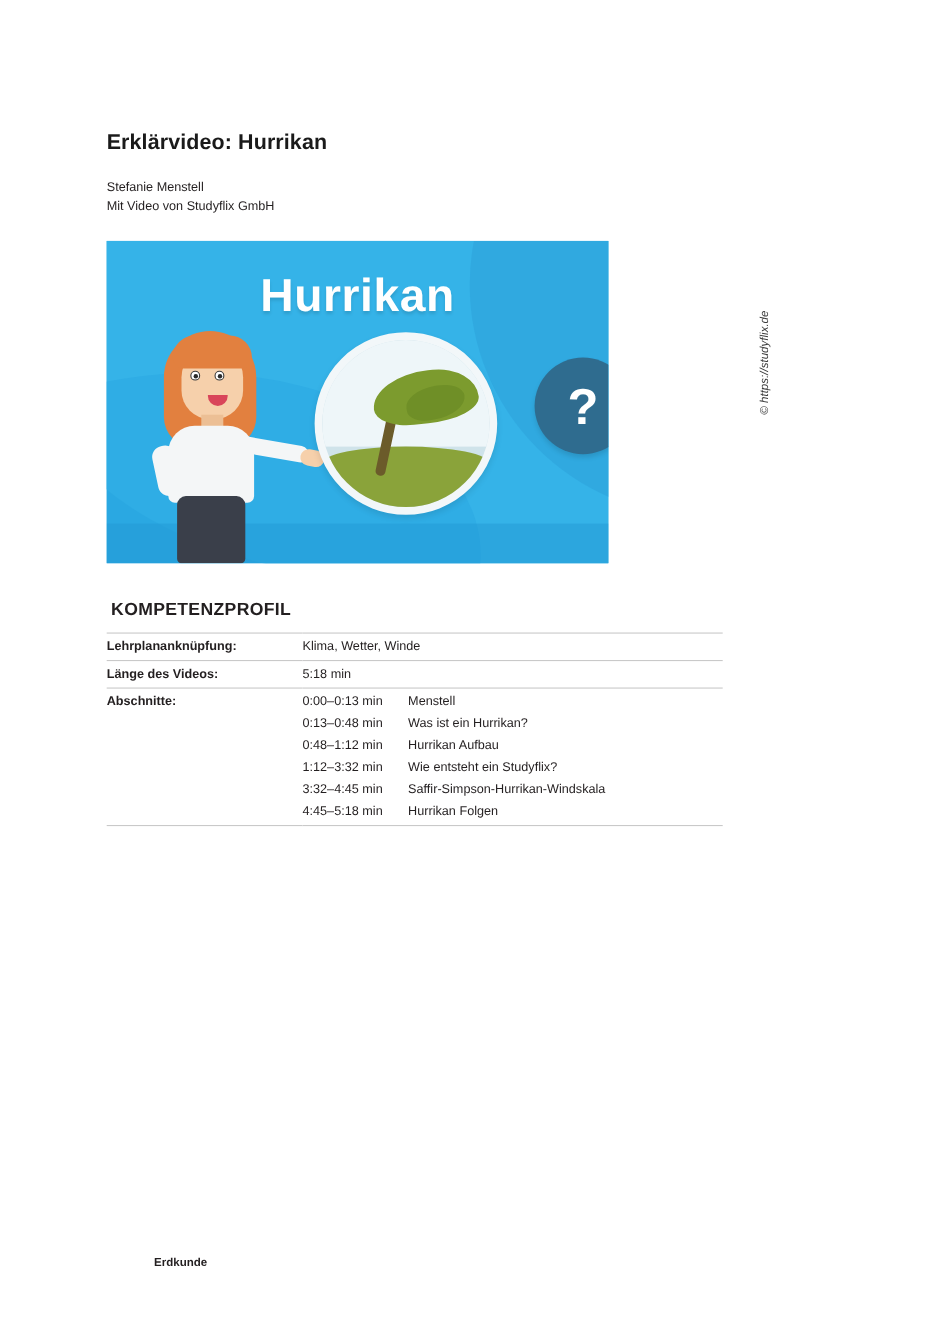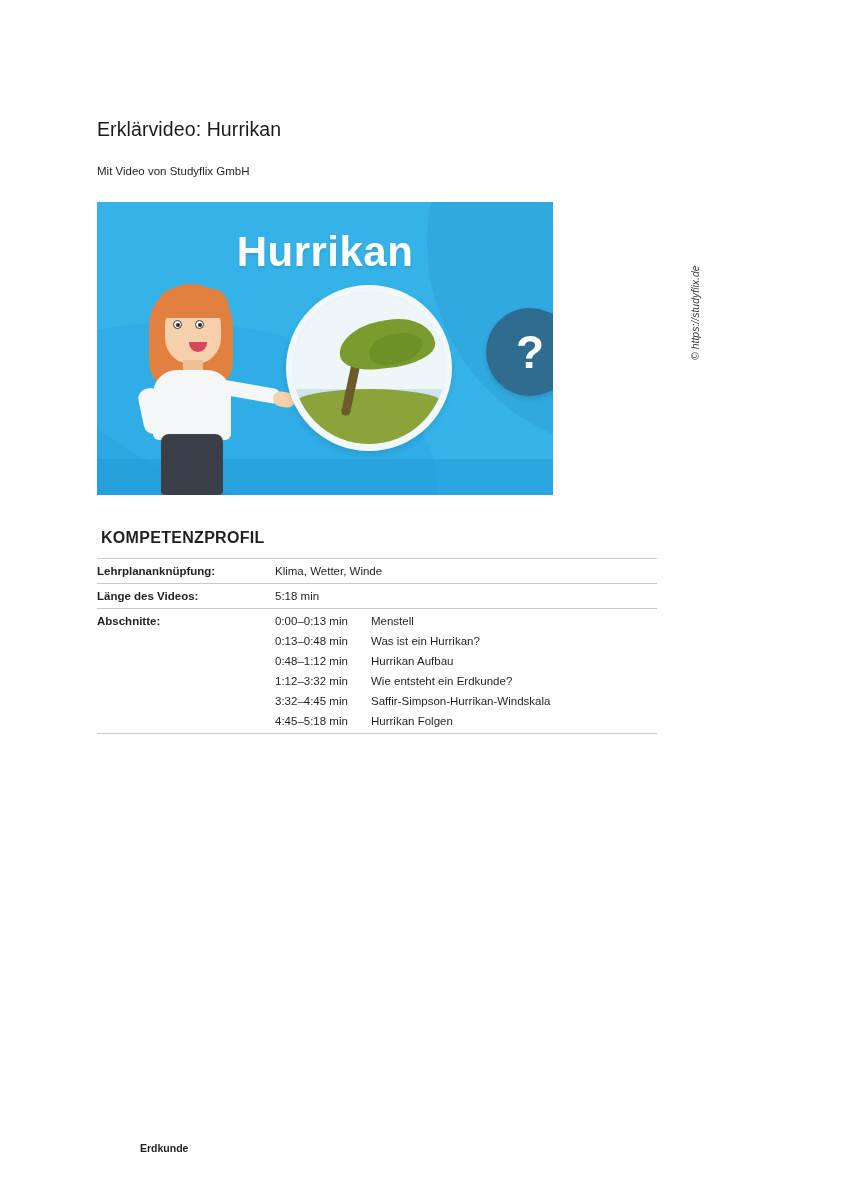--- a/index.html
+++ b/index.html
@@ -24,21 +24,21 @@
     background: #fff;
   }
   .content {
     position: absolute;
     left: 97px;
     top: 118px;
     width: 560px;
   }
   .doc-title {
     font-size: 19.5px;
-    font-weight: normal;
+    font-weight: bold;
     letter-spacing: 0.1px;
     margin: 0 0 22px 0;
     color: #1a1a1a;
   }
   .byline {
     font-size: 11.5px;
     line-height: 17px;
     color: #231f20;
     margin: 0 0 22px 0;
   }
@@ -266,20 +266,21 @@
 </head>
 <body>
 
 <div class="page">
 
   <div class="content">
 
     <h1 class="doc-title">Erklärvideo: Hurrikan</h1>
 
     <div class="byline">
+      <div>Stefanie Menstell</div>
       <div>Mit Video von Studyflix GmbH</div>
     </div>
 
     <div class="thumb-wrap">
       <div class="thumb">
         <div class="wave1"></div>
         <div class="wave2"></div>
         <div class="wave3"></div>
         <div class="floor"></div>
 
@@ -354,21 +355,21 @@
               <span class="seg-time">0:48–1:12 min</span>
               <span class="seg-name">Hurrikan Aufbau</span>
             </div>
           </td>
         </tr>
         <tr class="nb">
           <td class="label"></td>
           <td class="value">
             <div class="seg-row">
               <span class="seg-time">1:12–3:32 min</span>
-              <span class="seg-name">Wie entsteht ein Erdkunde?</span>
+              <span class="seg-name">Wie entsteht ein Studyflix?</span>
             </div>
           </td>
         </tr>
         <tr class="nb">
           <td class="label"></td>
           <td class="value">
             <div class="seg-row">
               <span class="seg-time">3:32–4:45 min</span>
               <span class="seg-name">Saffir-Simpson-Hurrikan-Windskala</span>
             </div>

